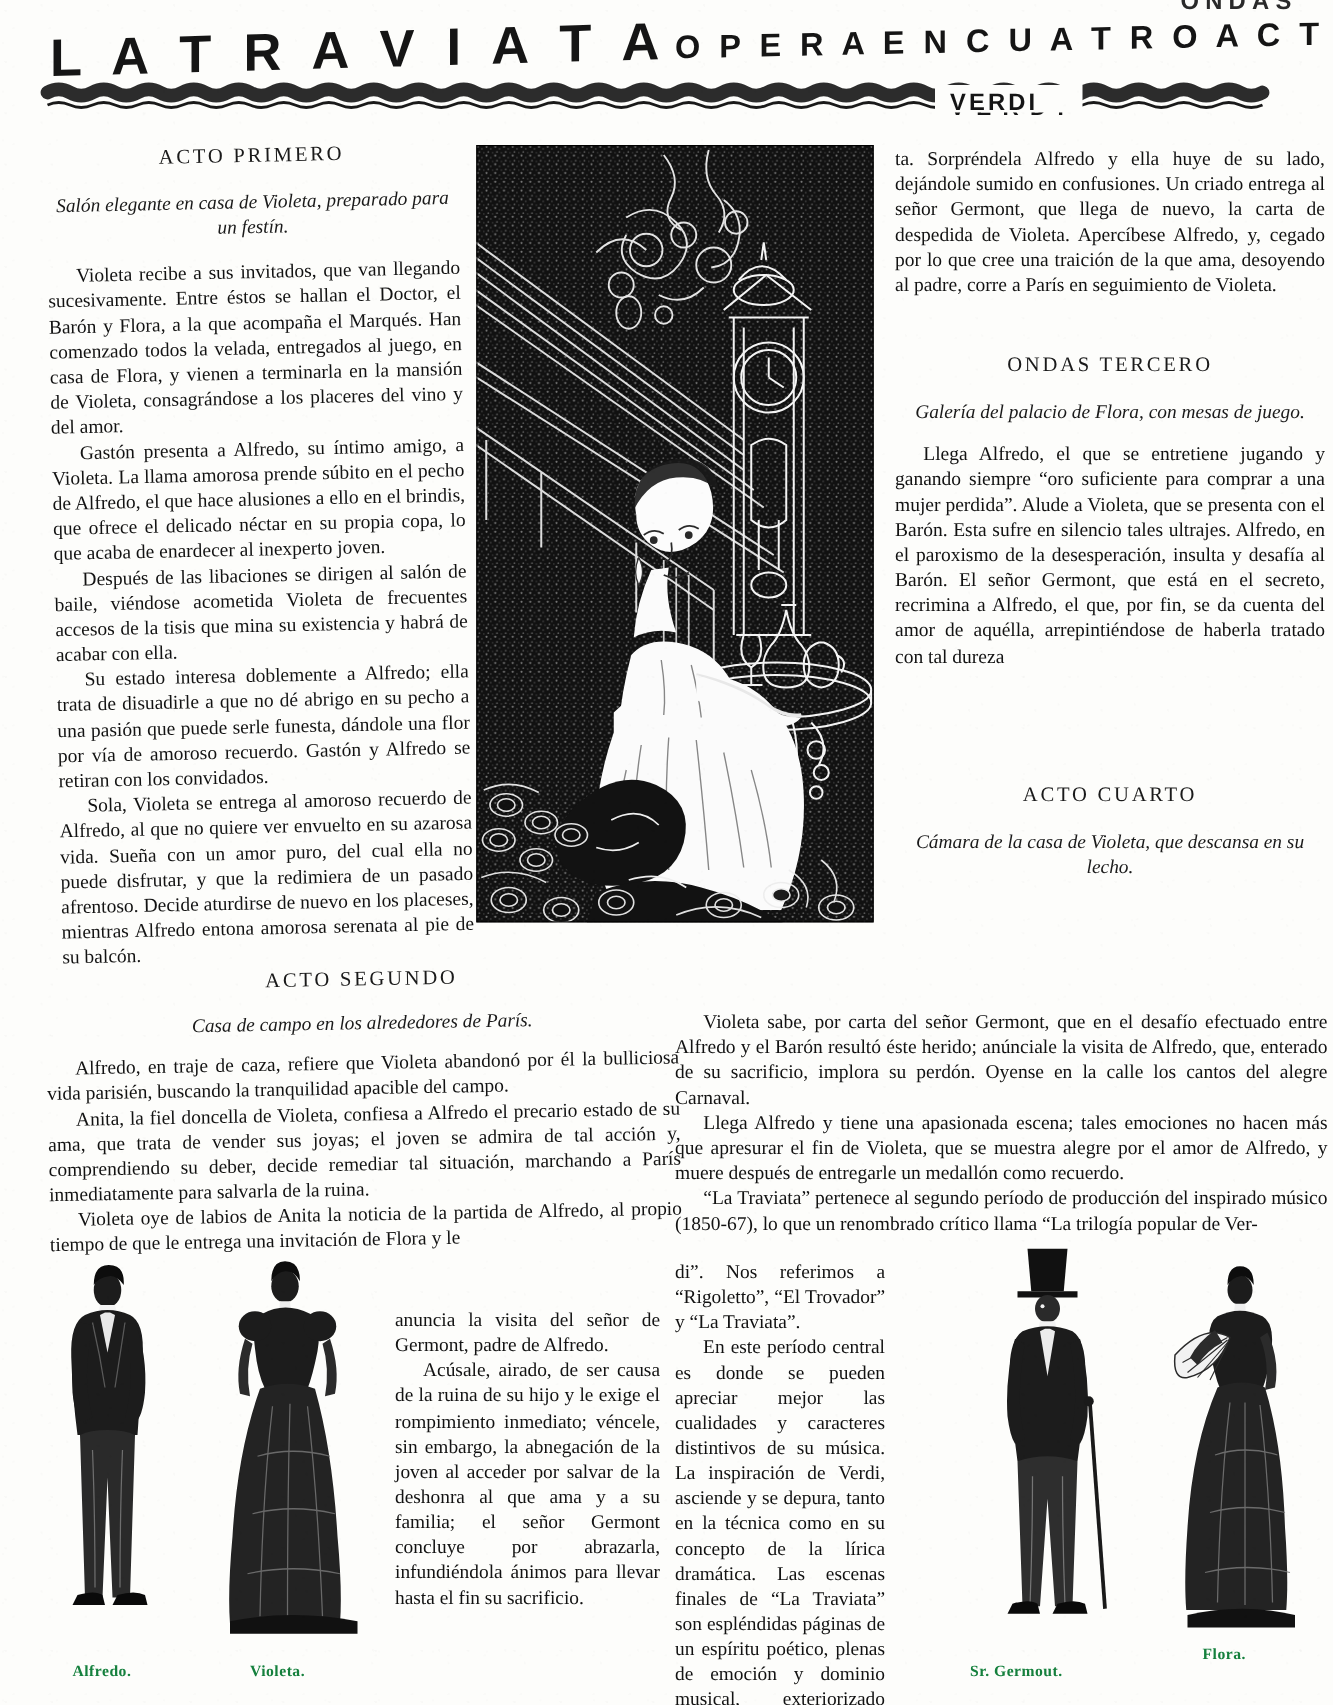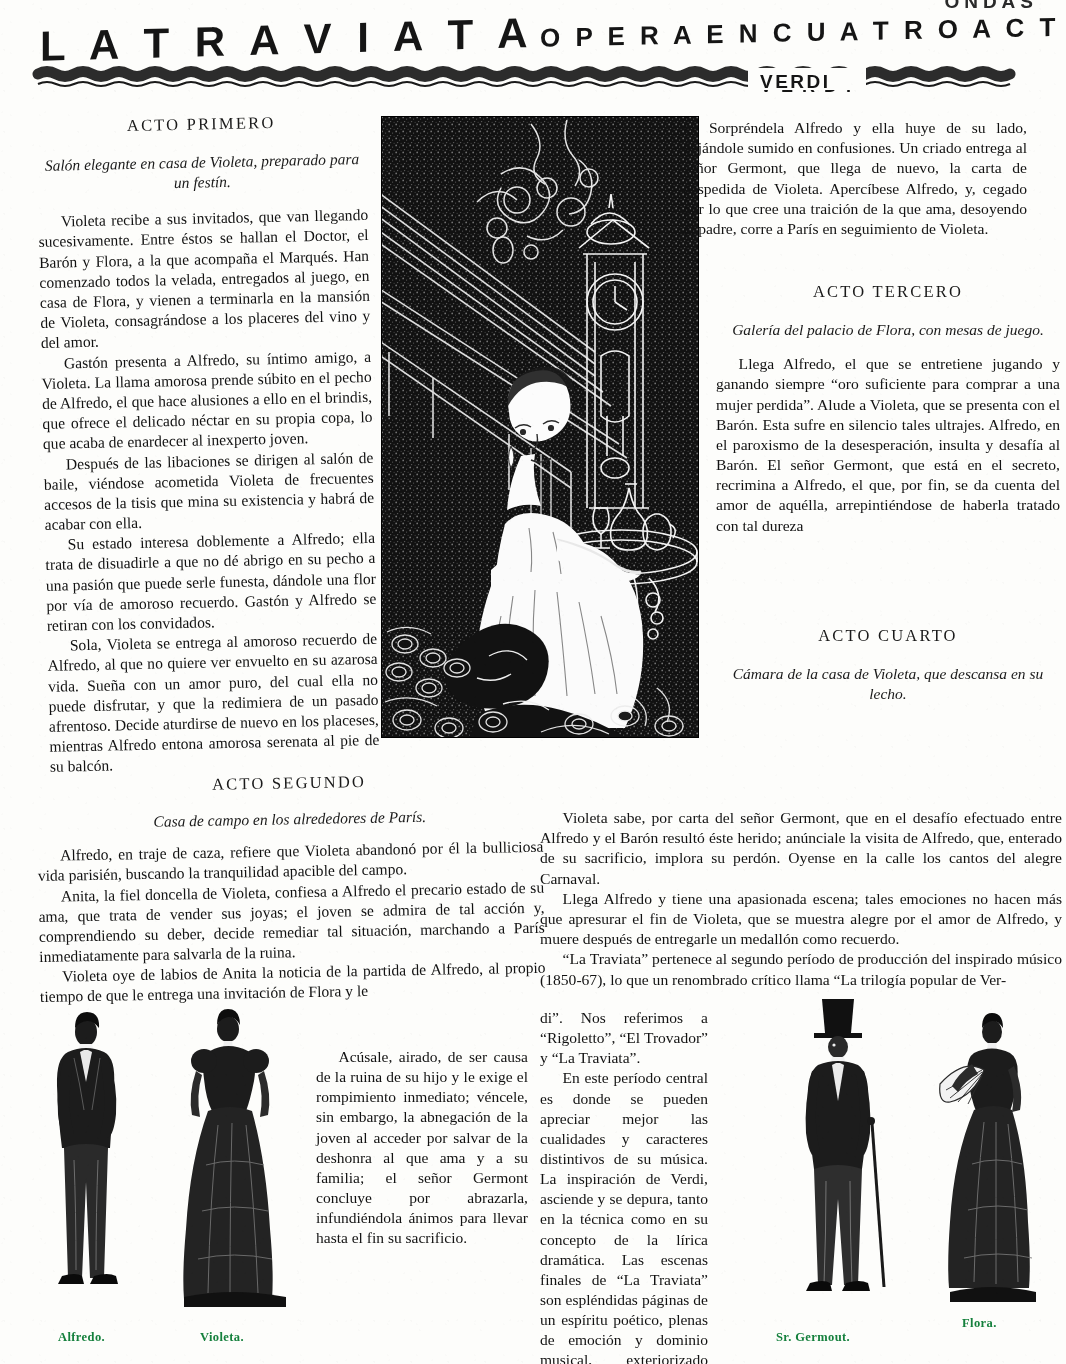--- a/index.html
+++ b/index.html
@@ -325,26 +325,26 @@
             <path d="M250 580 q20 12 14 30"></path>
             <path d="M276 572 q18 14 10 34"></path>
           </g>
         </g>
 
         <rect x="0.5" y="0.5" width="317" height="621" fill="none" stroke="#000" stroke-width="1"></rect>
       </g>
     </svg>
   </div>
 
-  <div class="blk" style="left:683px;top:118px;width:344px;">
+  <div class="blk" style="left:716px;top:118px;width:344px;">
     <p class="body" style="text-indent:0;">ta. Sorpréndela Alfredo y ella huye de su lado, dejándole sumido en confusiones. Un criado entrega al señor Germont, que llega de nuevo, la carta de despedida de Violeta. Apercíbese Alfredo, y, cegado por lo que cree una traición de la que ama, desoyendo al padre, corre a París en seguimiento de Violeta.</p>
   </div>
 
   <div class="blk" style="left:716px;top:282px;width:344px;">
-    <div class="acthead">ACTO TERCERO</div>
+    <div class="acthead">ONDAS TERCERO</div>
     <div class="scene" style="margin-top:18px;">Galería del palacio de Flora, con mesas de juego.</div>
     <div style="height:14px"></div>
     <p class="body">Llega Alfredo, el que se entretiene jugando y ganando siempre “oro suficiente para comprar a una mujer perdida”. Alude a Violeta, que se presenta con el Barón. Esta sufre en silencio tales ultrajes. Alfredo, en el paroxismo de la desesperación, insulta y desafía al Barón. El señor Germont, que está en el secreto, recrimina a Alfredo, el que, por fin, se da cuenta del amor de aquélla, arrepintiéndose de haberla tratado con tal dureza</p>
   </div>
 
   <div class="blk" style="left:716px;top:626px;width:344px;">
     <div class="acthead">ACTO CUARTO</div>
     <div class="scene" style="margin-top:18px;">Cámara de la casa de Violeta, que descansa en su lecho.</div>
     <div style="height:14px"></div>
   </div>
@@ -352,20 +352,21 @@
   <div class="blk skewW" style="left:36px;top:778px;width:506px;">
     <div class="acthead">ACTO SEGUNDO</div>
     <div class="scene" style="margin-top:16px;">Casa de campo en los alrededores de París.</div>
     <div style="height:12px"></div>
     <p class="body">Alfredo, en traje de caza, refiere que Violeta abandonó por él la bulliciosa vida parisién, buscando la tranquilidad apacible del campo.</p>
     <p class="body">Anita, la fiel doncella de Violeta, confiesa a Alfredo el precario estado de su ama, que trata de vender sus joyas; el joven se admira de tal acción y, comprendiendo su deber, decide remediar tal situación, marchando a París inmediatamente para salvarla de la ruina.</p>
     <p class="body">Violeta oye de labios de Anita la noticia de la partida de Alfredo, al propio tiempo de que le entrega una invitación de Flora y le</p>
   </div>
 
   <div class="blk narrow" style="left:316px;top:1015px;width:212px;">
+    <p class="body" style="text-indent:0;">anuncia la visita del señor de Germont, padre de Alfredo.</p>
     <p class="body">Acúsale, airado, de ser causa de la ruina de su hijo y le exige el rompimiento inmediato; véncele, sin embargo, la abnegación de la joven al acceder por salvar de la deshonra al que ama y a su familia; el señor Germont concluye por abrazarla, infundiéndola ánimos para llevar hasta el fin su sacrificio.</p>
   </div>
 
   <div class="blk" style="left:540px;top:808px;width:522px;">
     <p class="body">Violeta sabe, por carta del señor Germont, que en el desafío efectuado entre Alfredo y el Barón resultó éste herido; anúnciale la visita de Alfredo, que, enterado de su sacrificio, implora su perdón. Oyense en la calle los cantos del alegre Carnaval.</p>
     <p class="body">Llega Alfredo y tiene una apasionada escena; tales emociones no hacen más que apresurar el fin de Violeta, que se muestra alegre por el amor de Alfredo, y muere después de entregarle un medallón como recuerdo.</p>
     <p class="body">“La Traviata” pertenece al segundo período de producción del inspirado músico (1850-67), lo que un renombrado crítico llama “La trilogía popular de Ver-</p>
   </div>
 
   <div class="blk narrow" style="left:540px;top:976px;width:168px;">

